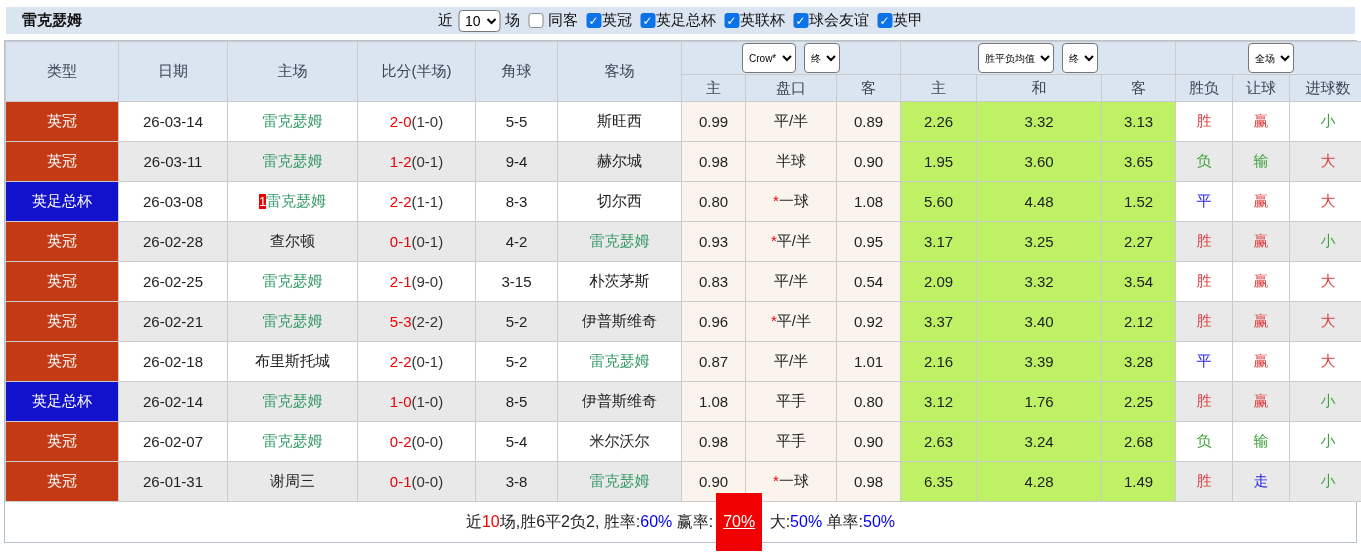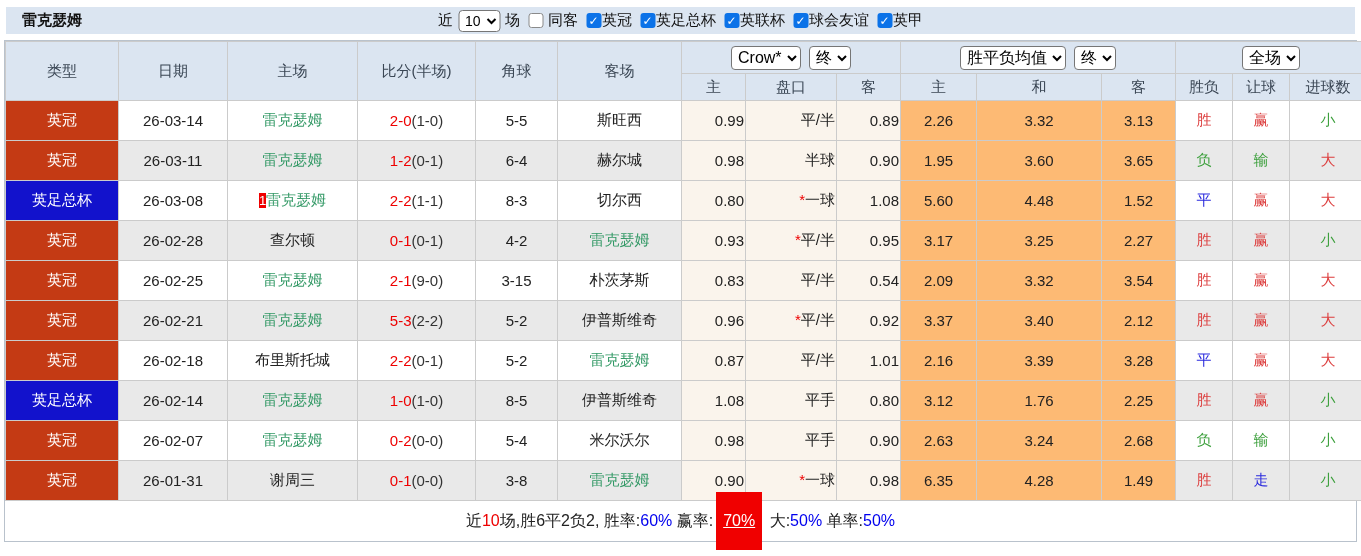--- a/index.html
+++ b/index.html
@@ -21,26 +21,26 @@
   .grp { display:inline-flex; align-items:center; gap:1px; margin-left:3px; }
 
   
   .grid-wrap { border:1px solid #B9C2CC; margin:0 2px; }
   table { width:100%; border-collapse:collapse; table-layout:fixed; }
   th, td { border:1px solid #CBCBCB; overflow:hidden; white-space:nowrap; }
   thead th { background:#DBE5F1; color:#3A4654; font-weight:normal; font-size:15px; }
   .hrow1 th { height:32px; }
   .hrow2 th { height:27px; }
   .selbox { display:flex; align-items:center; justify-content:center; gap:8px; }
-  .selbox select { font-size:16px; padding:1px 2px; border:1px solid #767676; border-radius:4px; background:#fff; height:24px; }
+  .selbox select { font-size:10px; padding:1px 2px; border:1px solid #767676; border-radius:4px; background:#fff; height:30px; }
 
   tbody td { height:40px; text-align:center; font-size:15px; color:#222; background:#fff; }
   tbody tr.even td { background:#E9E9E9; }
-  tbody td.odds, tbody tr.even td.odds { background:#FAF4EC;text-align:right; }
-  tbody td.avg,  tbody tr.even td.avg  { background:#fdba74; }
+  tbody td.odds, tbody tr.even td.odds { background:#FAF4EC; }
+  tbody td.avg,  tbody tr.even td.avg  { background:#bef264; }
   td.lg-red,  tr.even td.lg-red  { background:#C43A14; color:#fff; }
   td.lg-blue, tr.even td.lg-blue { background:#1212CC; color:#fff; }
 
   .t-green { color:#339966; }
   .ft { color:#EE0000; }
   .ht { color:#333; }
   .star { color:#EE0000; }
   .rank { background:#EE0000; color:#fff; font-size:13px; }
   .rank:empty { display:none; }
   .c-red   { color:#DD4040; }
@@ -179,21 +179,21 @@
         <td><span class="c-red">胜</span></td>
         <td><span class="c-red">赢</span></td>
         <td><span class="c-green">小</span></td>
       </tr>
 
       <tr class="even">
         <td class="lg-red"><span>英冠</span></td>
         <td>26-03-11</td>
         <td><span class="t-green">雷克瑟姆</span></td>
         <td><span class="ft">1-2</span><span class="ht">(0-1)</span></td>
-        <td>6-4</td>
+        <td>9-4</td>
         <td><span class="">赫尔城</span></td>
         <td class="odds">0.98</td>
         <td class="odds"><span class="star"></span><span>半球</span></td>
         <td class="odds">0.90</td>
         <td class="avg">1.95</td>
         <td class="avg">3.60</td>
         <td class="avg">3.65</td>
         <td><span class="c-green">负</span></td>
         <td><span class="c-green">输</span></td>
         <td><span class="c-red">大</span></td>

